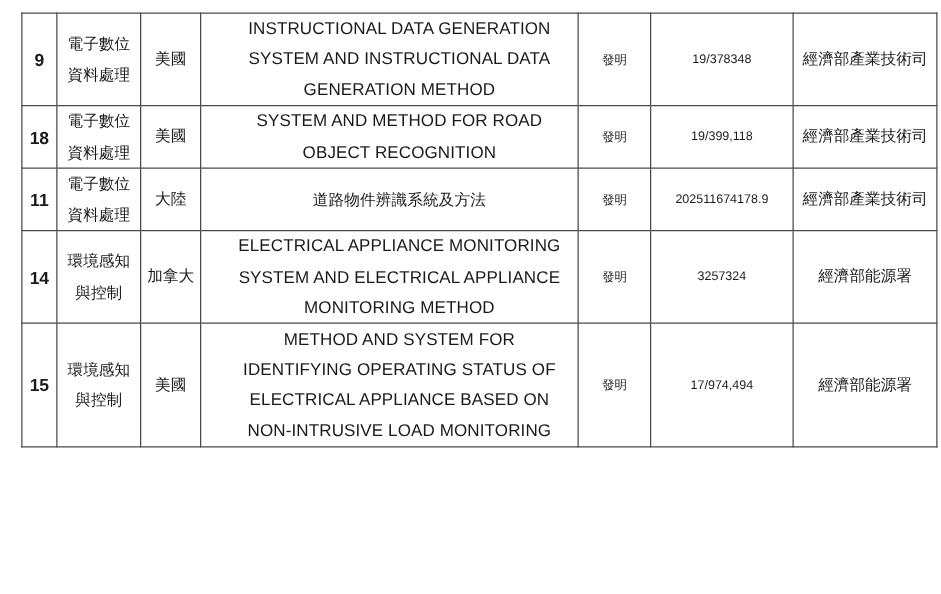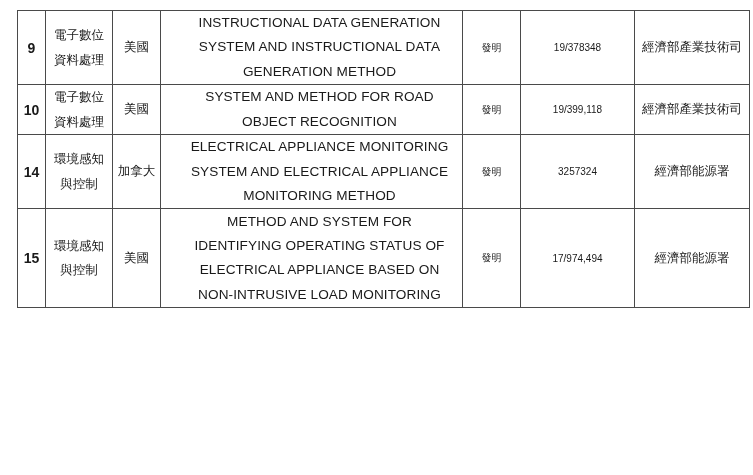--- a/index.html
+++ b/index.html
@@ -53,35 +53,49 @@
         <span class="line">INSTRUCTIONAL DATA GENERATION</span>
         <span class="line">SYSTEM AND INSTRUCTIONAL DATA</span>
         <span class="line">GENERATION METHOD</span>
       </td>
       <td class="c-type">發明</td>
       <td class="c-appno">19/378348</td>
       <td class="c-agency">經濟部產業技術司</td>
     </tr>
 
     <tr class="r10">
-      <td class="c-no">10</td>
+      <td class="c-no">18</td>
       <td class="c-field">
         <span class="line">電子數位</span>
         <span class="line">資料處理</span>
       </td>
       <td class="c-country">美國</td>
       <td class="c-title">
         <span class="line">SYSTEM AND METHOD FOR ROAD</span>
         <span class="line">OBJECT RECOGNITION</span>
       </td>
       <td class="c-type">發明</td>
       <td class="c-appno">19/399,118</td>
       <td class="c-agency">經濟部產業技術司</td>
     </tr>
 
+    <tr class="r11">
+      <td class="c-no">11</td>
+      <td class="c-field">
+        <span class="line">電子數位</span>
+        <span class="line">資料處理</span>
+      </td>
+      <td class="c-country">大陸</td>
+      <td class="c-title cjk">
+        <span class="line">道路物件辨識系統及方法</span>
+      </td>
+      <td class="c-type">發明</td>
+      <td class="c-appno">202511674178.9</td>
+      <td class="c-agency">經濟部產業技術司</td>
+    </tr>
 
 
 
     <tr class="r14">
       <td class="c-no">14</td>
       <td class="c-field">
         <span class="line">環境感知</span>
         <span class="line">與控制</span>
       </td>
       <td class="c-country">加拿大</td>

